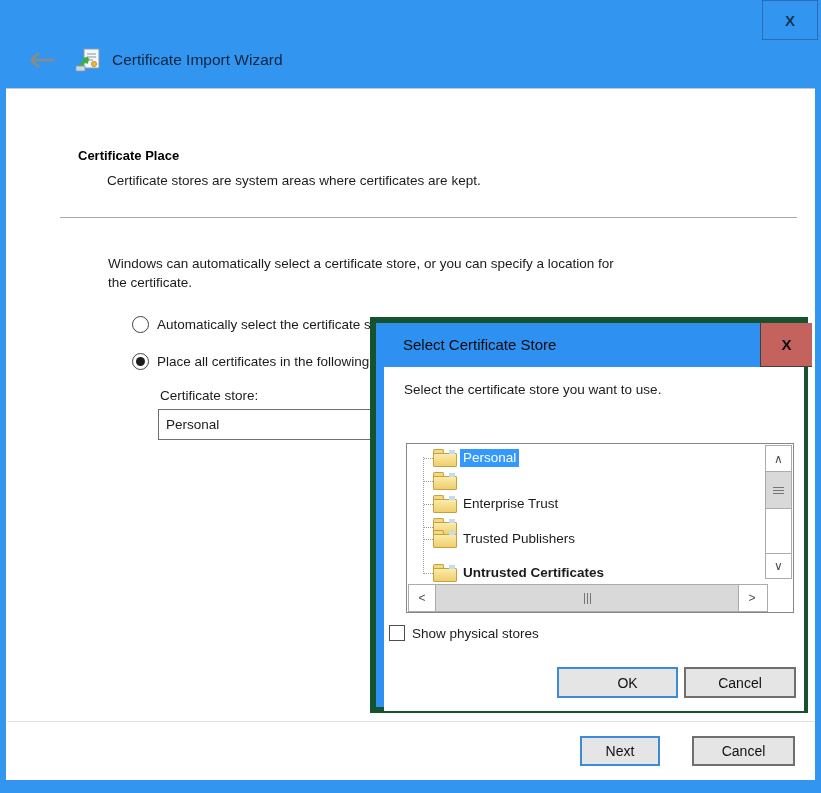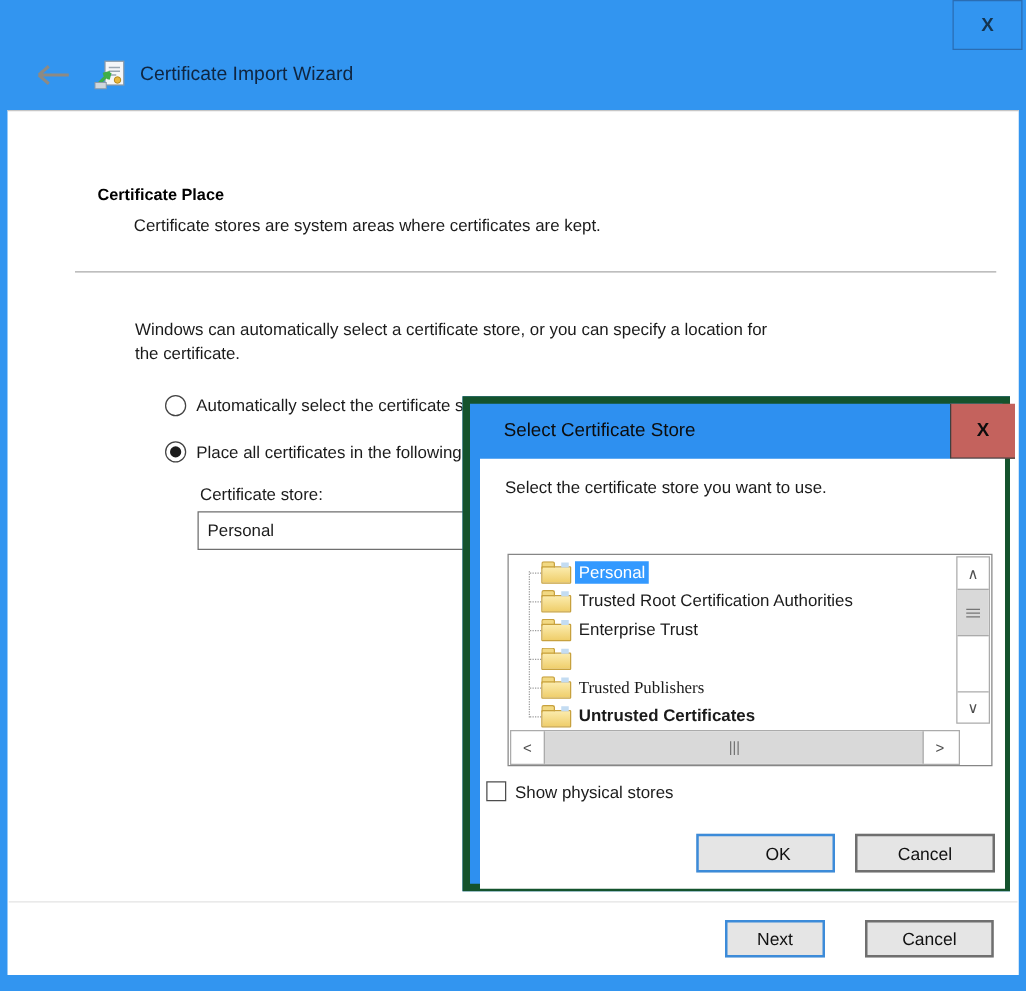--- a/index.html
+++ b/index.html
@@ -92,21 +92,21 @@
   .hscroll .scroll-arrow { height:auto; width:26px; flex:0 0 auto; }
   .hthumb { width:304px; background:#d9d9d9; border-left:1px solid #ababab; border-right:1px solid #ababab;
     display:flex; align-items:center; justify-content:center; cursor:pointer; flex:0 0 auto; }
   .grip-v { width:7px; height:11px; border-left:1px solid #757575; border-right:1px solid #757575; position:relative; }
   .grip-v::after { content:''; position:absolute; top:0; bottom:0; left:2px; border-left:1px solid #757575; }
 
   .chk-row { position:absolute; left:5px; top:258px; display:flex; align-items:center; cursor:pointer; }
   .checkbox { width:16px; height:16px; border:1px solid #4d4d4d; background:#fff; flex:0 0 auto; }
   .chk-label { margin-left:7px; font-size:13.5px; }
 
-  .ok-btn      { position:absolute; left:173px; top:300px; width:111px; height:31px;padding-left:20px; }
+  .ok-btn      { position:absolute; left:173px; top:300px; width:121px; height:31px;padding-left:20px; }
   .dlg-cancel  { position:absolute; left:300px; top:300px; width:112px; height:31px; }
 </style>
 </head>
 <body>
 
 <div class="window">
 
   <div class="win-close">
     <span>X</span>
   </div>
@@ -178,40 +178,39 @@
               </span>
               <span class="tree-label">Personal</span>
             </div>
             <div class="tree-row" style="top: 26px;">
               <span class="tree-stub"></span>
               <span class="folder">
                 <span class="folder-tab"></span>
                 <span class="folder-body"></span>
                 <span class="folder-glint"></span>
               </span>
-              <span class="tree-label">Trusted Root Certification Authorities</span>
             </div>
             <div class="tree-row" style="top: 49px;">
               <span class="tree-stub"></span>
               <span class="folder">
                 <span class="folder-tab"></span>
                 <span class="folder-body"></span>
                 <span class="folder-glint"></span>
               </span>
               <span class="tree-label">Enterprise Trust</span>
             </div>
             <div class="tree-row" style="top: 72px;">
               <span class="tree-stub"></span>
               <span class="folder">
                 <span class="folder-tab"></span>
                 <span class="folder-body"></span>
                 <span class="folder-glint"></span>
               </span>
             </div>
-            <div class="tree-row" style="top: 95px; font-family: Liberation Serif, serif;">
+            <div class="tree-row" style="top: 84px;">
               <span class="tree-stub"></span>
               <span class="folder">
                 <span class="folder-tab"></span>
                 <span class="folder-body"></span>
                 <span class="folder-glint"></span>
               </span>
               <span class="tree-label">Trusted Publishers</span>
             </div>
             <div class="tree-row" style="top: 118px; font-weight: bold;">
               <span class="tree-stub"></span>

